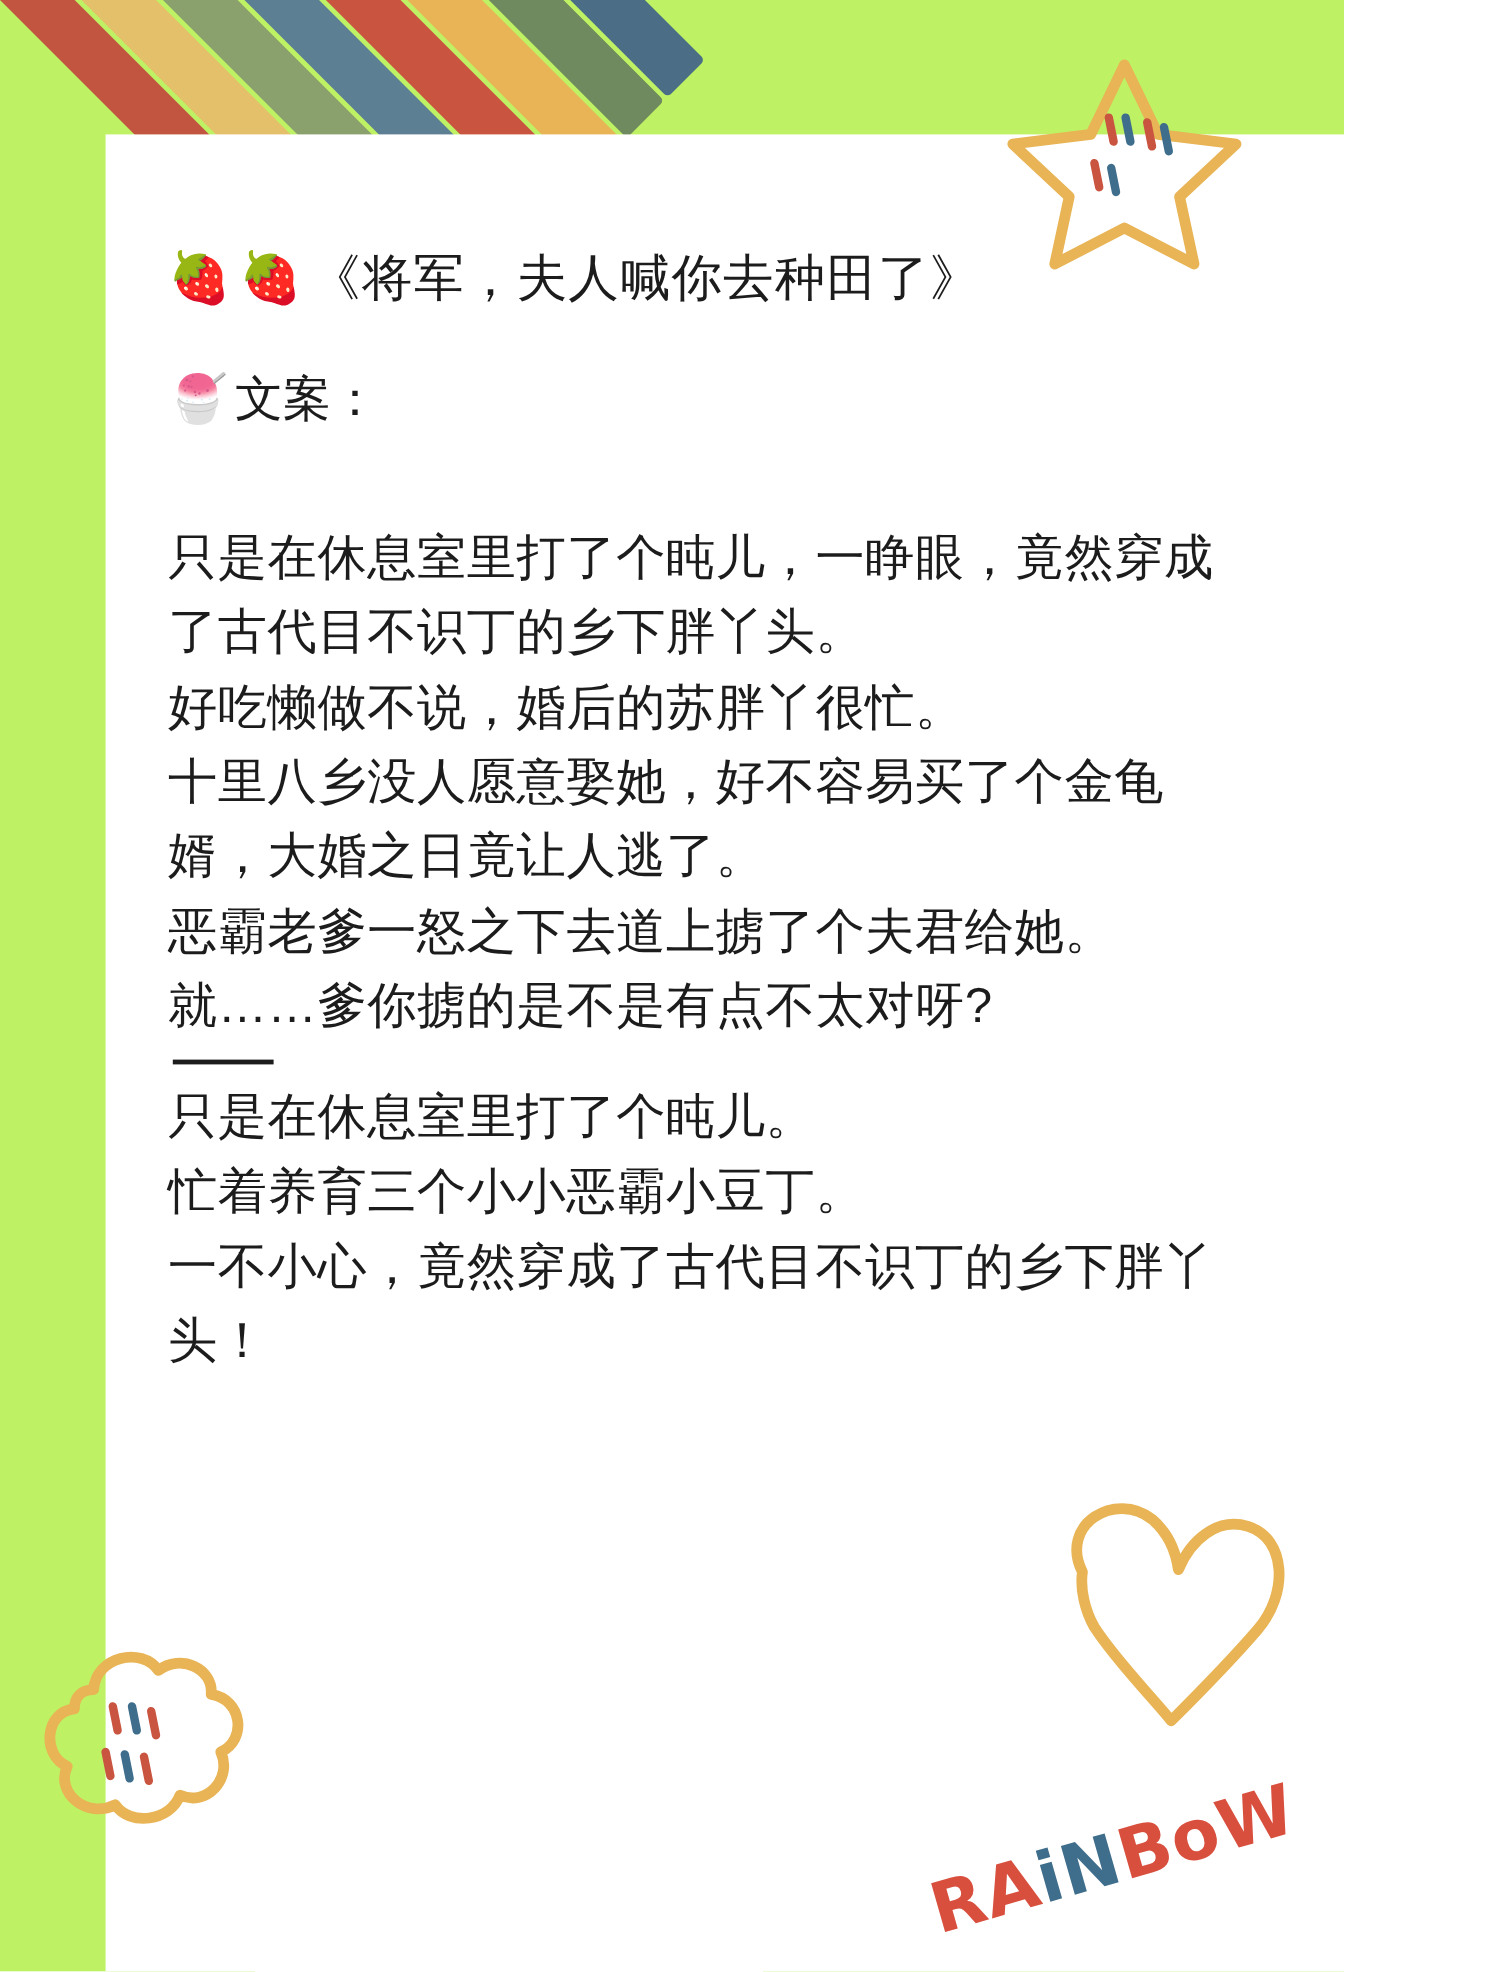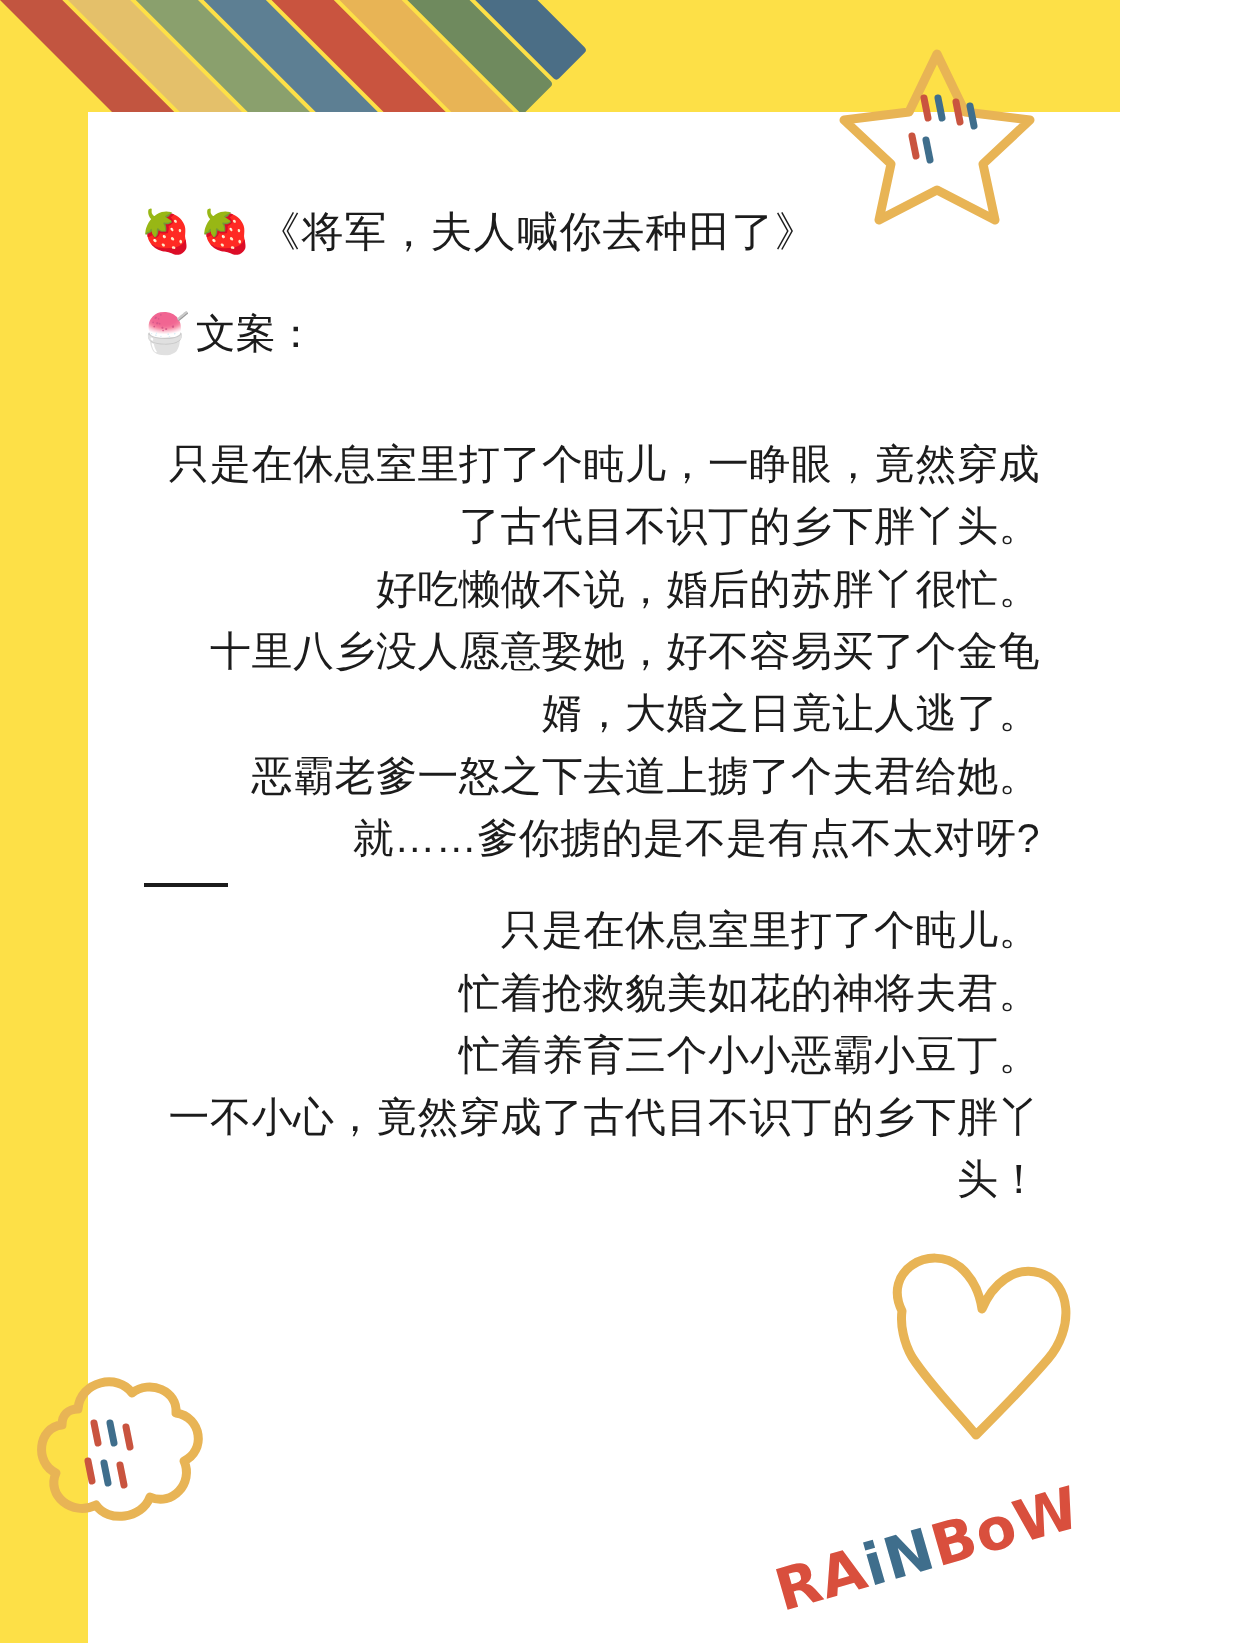--- a/index.html
+++ b/index.html
@@ -8,21 +8,21 @@
     background: #ffffff;
   }
   body {
     font-family: "Liberation Sans", "DejaVu Sans", sans-serif;
   }
   .page {
     position: relative;
     width: 1120px;
     height: 1643px;
     overflow: hidden;
-    background: #fde047;
+    background: #bef264;
   }
 
   
   .rainbow-tl {
     position: absolute;
     top: -330px;
     left: -330px;
     width: 760px;
     height: 760px;
     transform: rotate(45deg);
@@ -88,21 +88,20 @@
   }
   .section-label .emoji {
     margin-right: 6px;
   }
   .body-text {
     margin-top: 72px;
     font-size: 41px;
     line-height: 1.52;
     color: #1c1c1c;
     letter-spacing: 0.5px;
-    text-align: right;
   }
   .body-text p {
     margin: 0;
   }
   .divider-line {
     display: block;
     width: 84px;
     height: 4px;
     background: #1c1c1c;
     margin: 14px 0 12px 4px;
@@ -172,21 +171,20 @@
     </div>
 
     <div class="body-text">
       <p>只是在休息室里打了个盹儿，一睁眼，竟然穿成了古代目不识丁的乡下胖丫头。</p>
       <p>好吃懒做不说，婚后的苏胖丫很忙。</p>
       <p>十里八乡没人愿意娶她，好不容易买了个金龟婿，大婚之日竟让人逃了。</p>
       <p>恶霸老爹一怒之下去道上掳了个夫君给她。</p>
       <p>就……爹你掳的是不是有点不太对呀?</p>
       <span class="divider-line"></span>
       <p>只是在休息室里打了个盹儿。</p>
-      <p>忙着抢救貌美如花的神将夫君。</p>
       <p>忙着养育三个小小恶霸小豆丁。</p>
       <p>一不小心，竟然穿成了古代目不识丁的乡下胖丫头！</p>
     </div>
   </div>
 
   <div class="doodle star-doodle">
     <svg width="210" height="190" viewBox="0 0 210 190" fill="none" xmlns="http://www.w3.org/2000/svg">
       <path d="M105 14 L133 72 L198 80 L151 124 L163 180 L105 150 L47 180 L59 124 L12 80 L77 72 Z" stroke="#e8b455" stroke-width="9" stroke-linejoin="round" stroke-linecap="round" fill="none"></path>
       <g stroke-width="7" stroke-linecap="round">
         <line x1="92" y1="58" x2="96" y2="78" stroke="#c9543f"></line>

